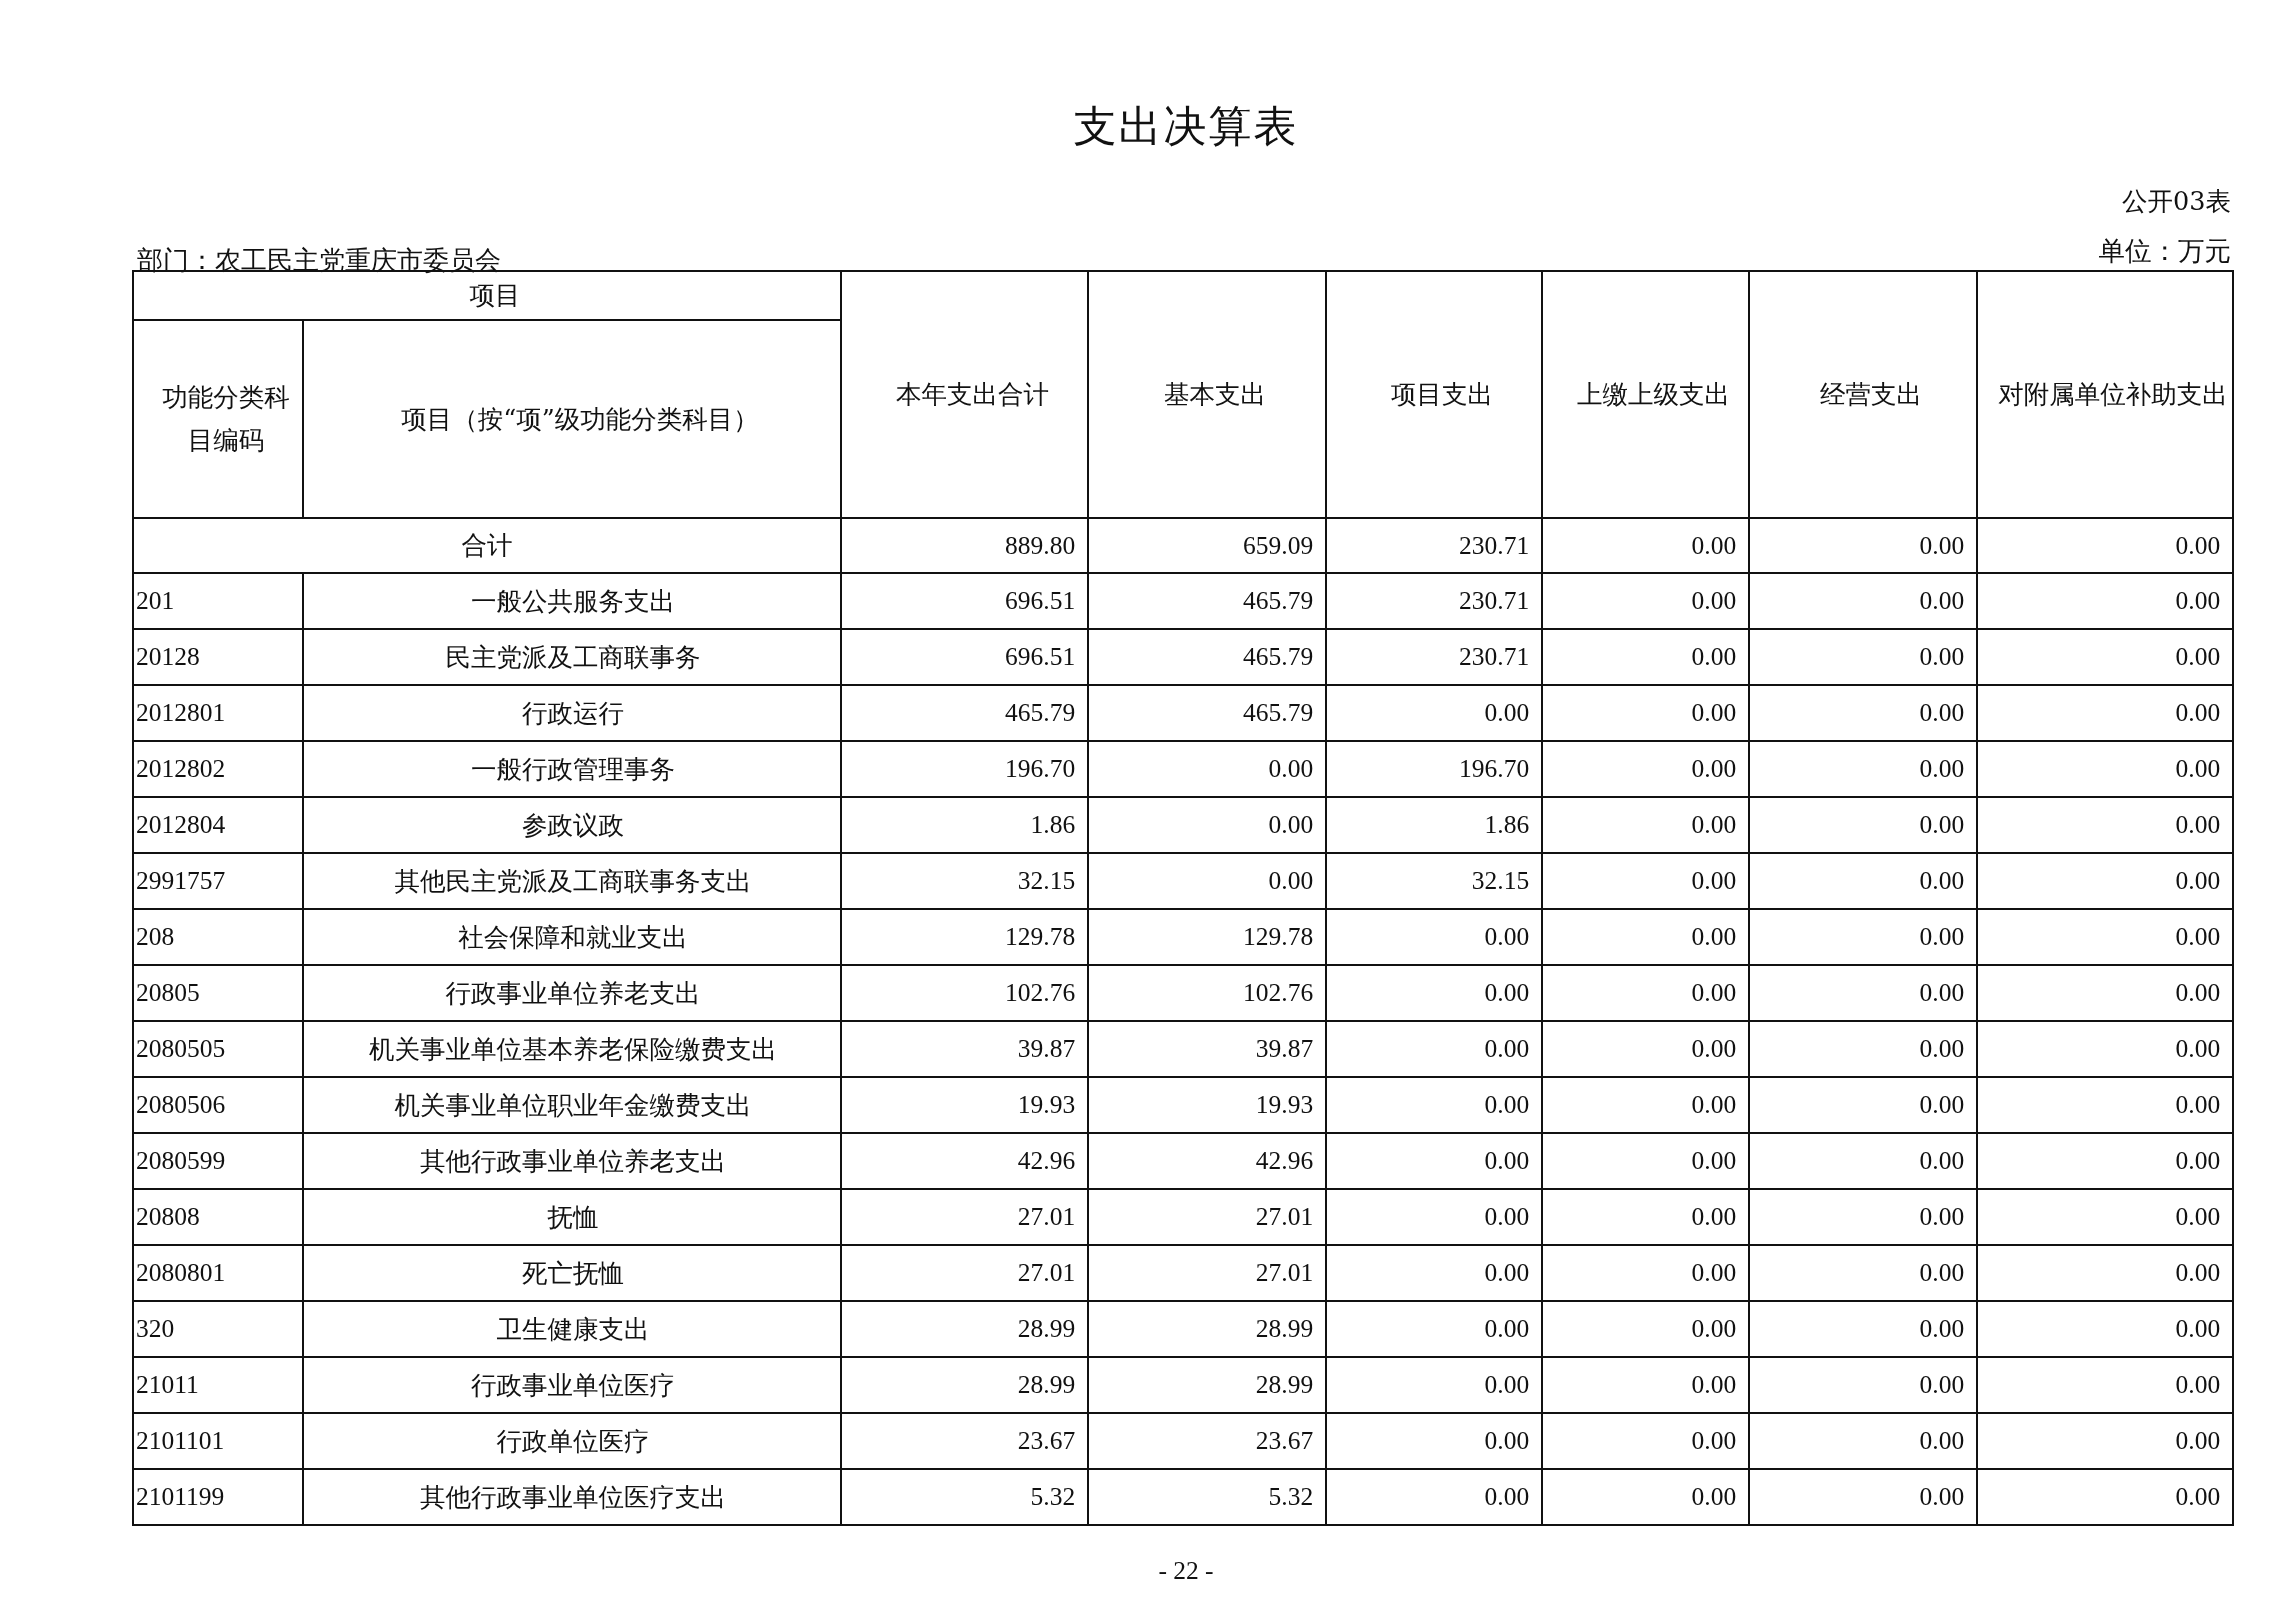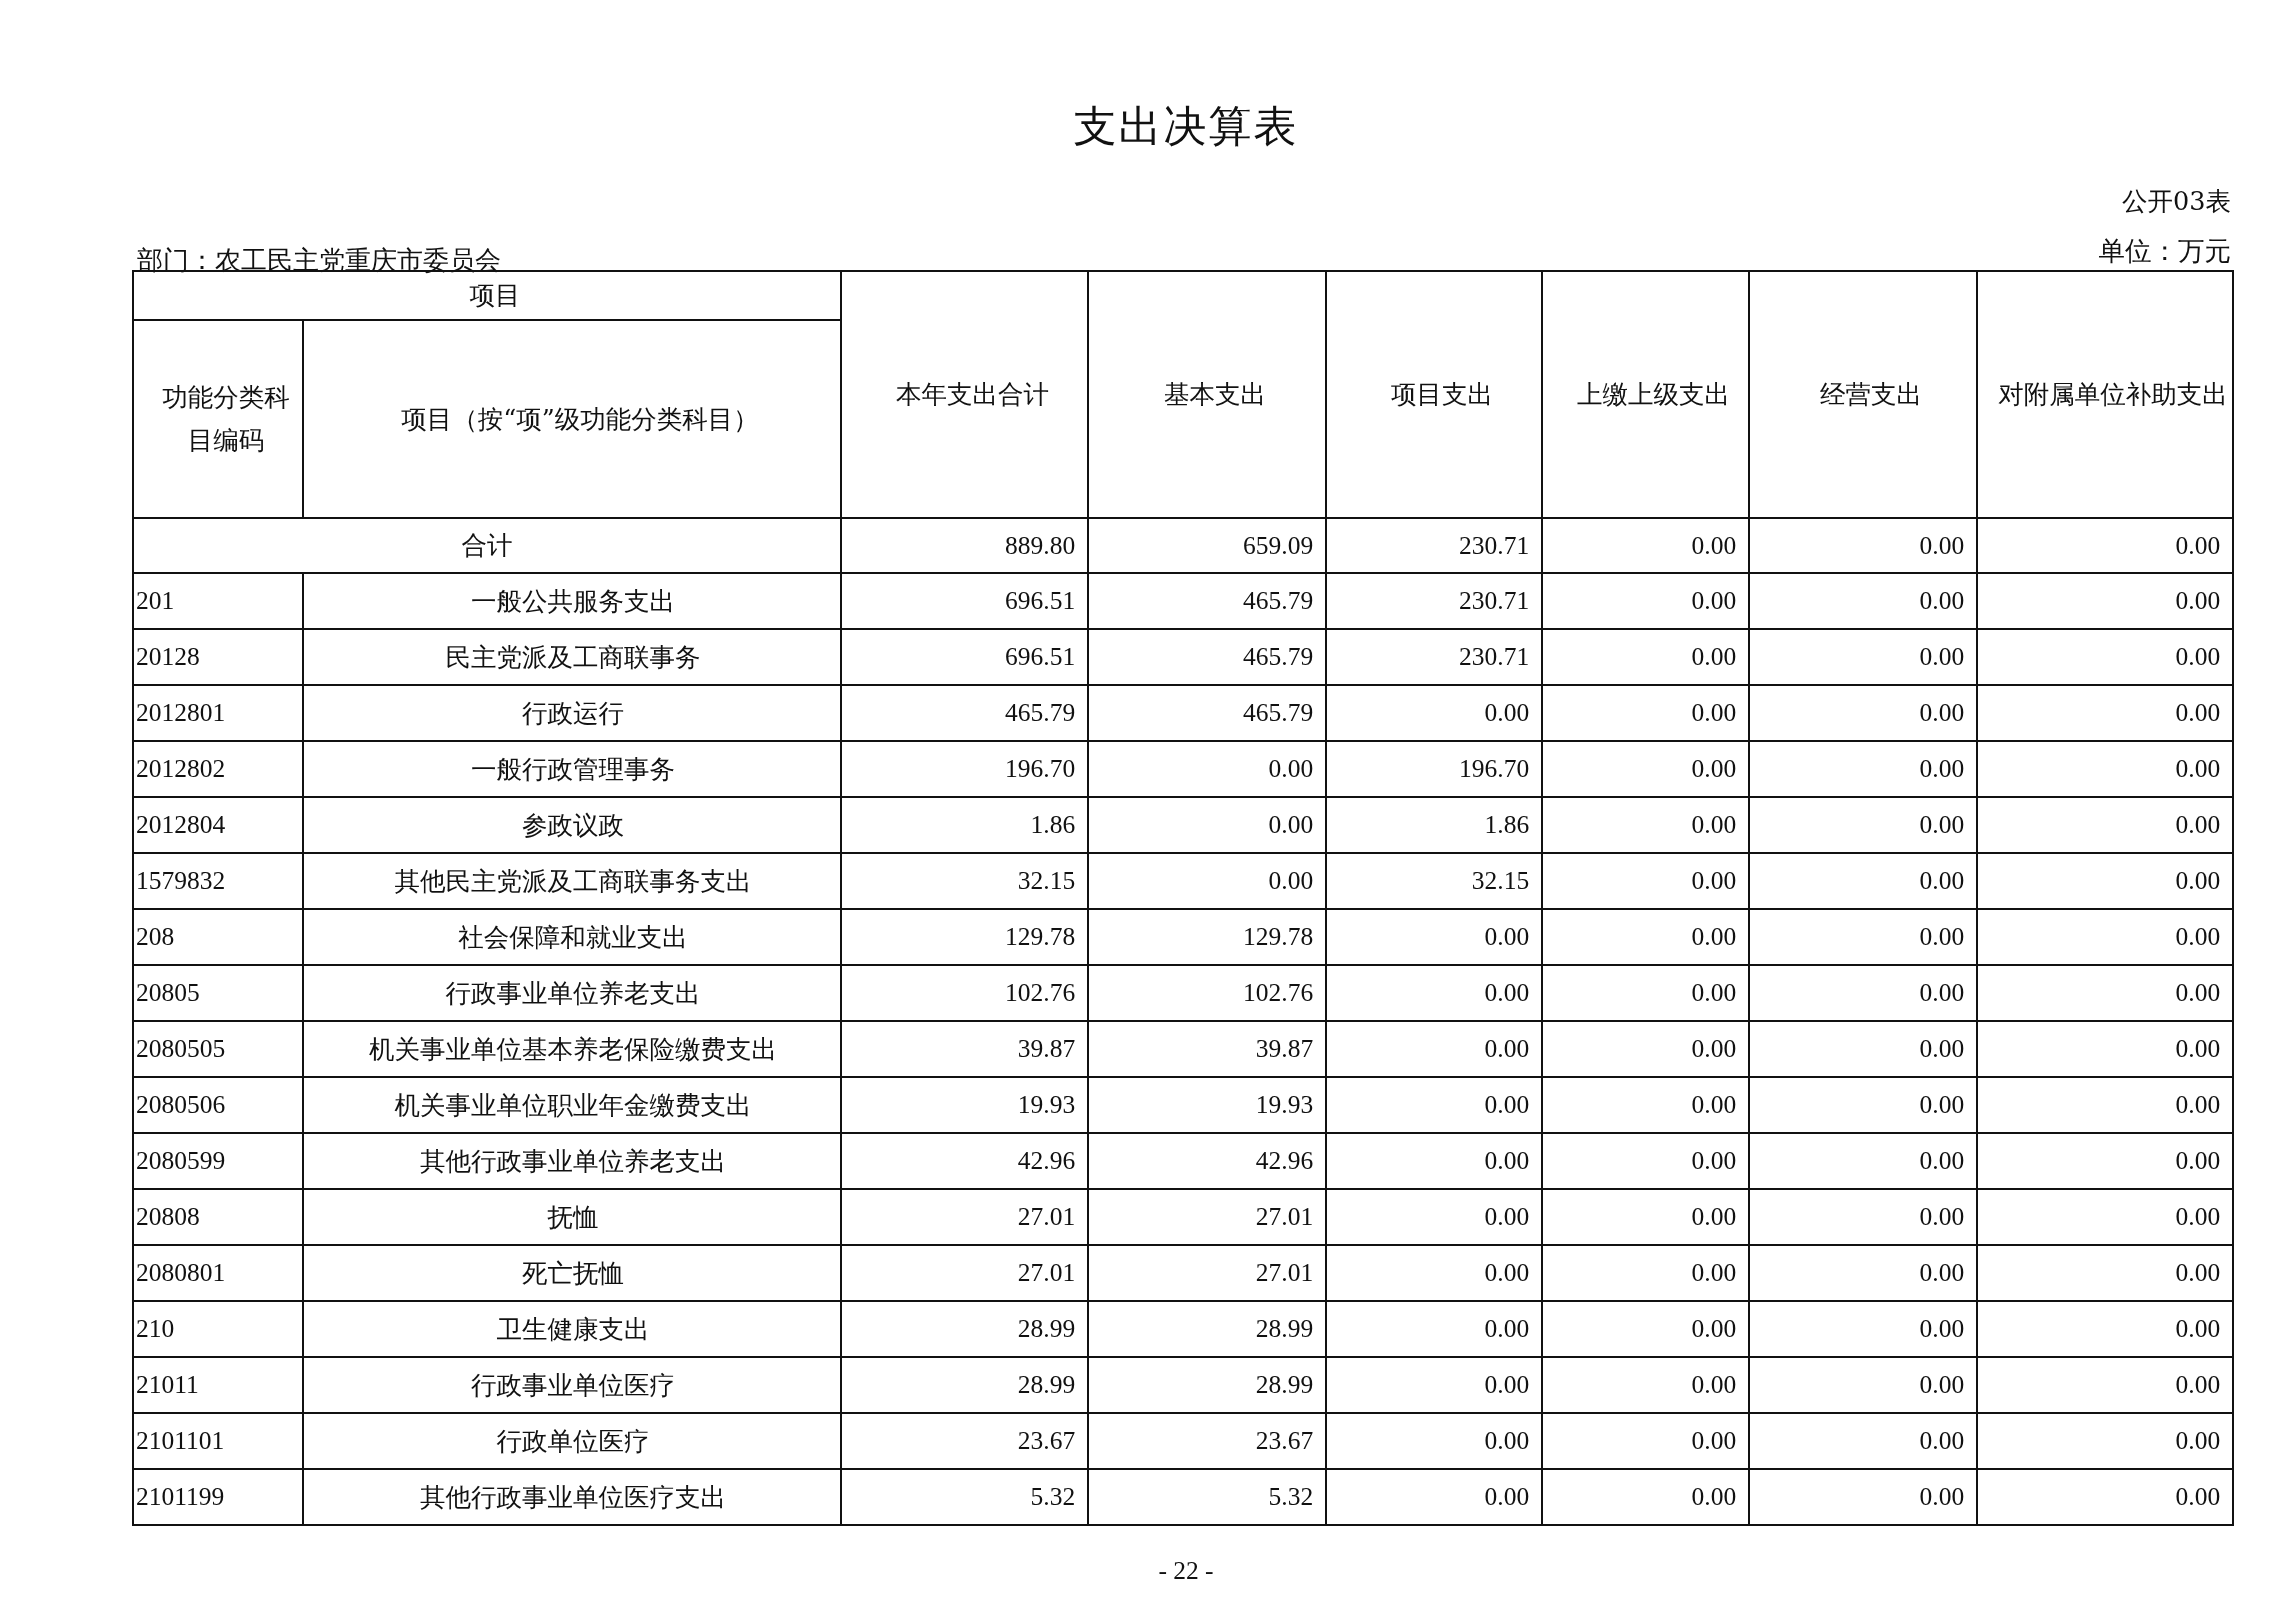--- a/index.html
+++ b/index.html
@@ -117,21 +117,21 @@
         <td class="code">2012804</td>
         <td class="name">参政议政</td>
         <td class="num">1.86</td>
         <td class="num">0.00</td>
         <td class="num">1.86</td>
         <td class="num">0.00</td>
         <td class="num">0.00</td>
         <td class="num">0.00</td>
       </tr>
       <tr class="data">
-        <td class="code">1579832</td>
+        <td class="code">2991757</td>
         <td class="name">其他民主党派及工商联事务支出</td>
         <td class="num">32.15</td>
         <td class="num">0.00</td>
         <td class="num">32.15</td>
         <td class="num">0.00</td>
         <td class="num">0.00</td>
         <td class="num">0.00</td>
       </tr>
       <tr class="data">
         <td class="code">208</td>
@@ -197,21 +197,21 @@
         <td class="code">2080801</td>
         <td class="name">死亡抚恤</td>
         <td class="num">27.01</td>
         <td class="num">27.01</td>
         <td class="num">0.00</td>
         <td class="num">0.00</td>
         <td class="num">0.00</td>
         <td class="num">0.00</td>
       </tr>
       <tr class="data">
-        <td class="code">210</td>
+        <td class="code">320</td>
         <td class="name">卫生健康支出</td>
         <td class="num">28.99</td>
         <td class="num">28.99</td>
         <td class="num">0.00</td>
         <td class="num">0.00</td>
         <td class="num">0.00</td>
         <td class="num">0.00</td>
       </tr>
       <tr class="data">
         <td class="code">21011</td>

